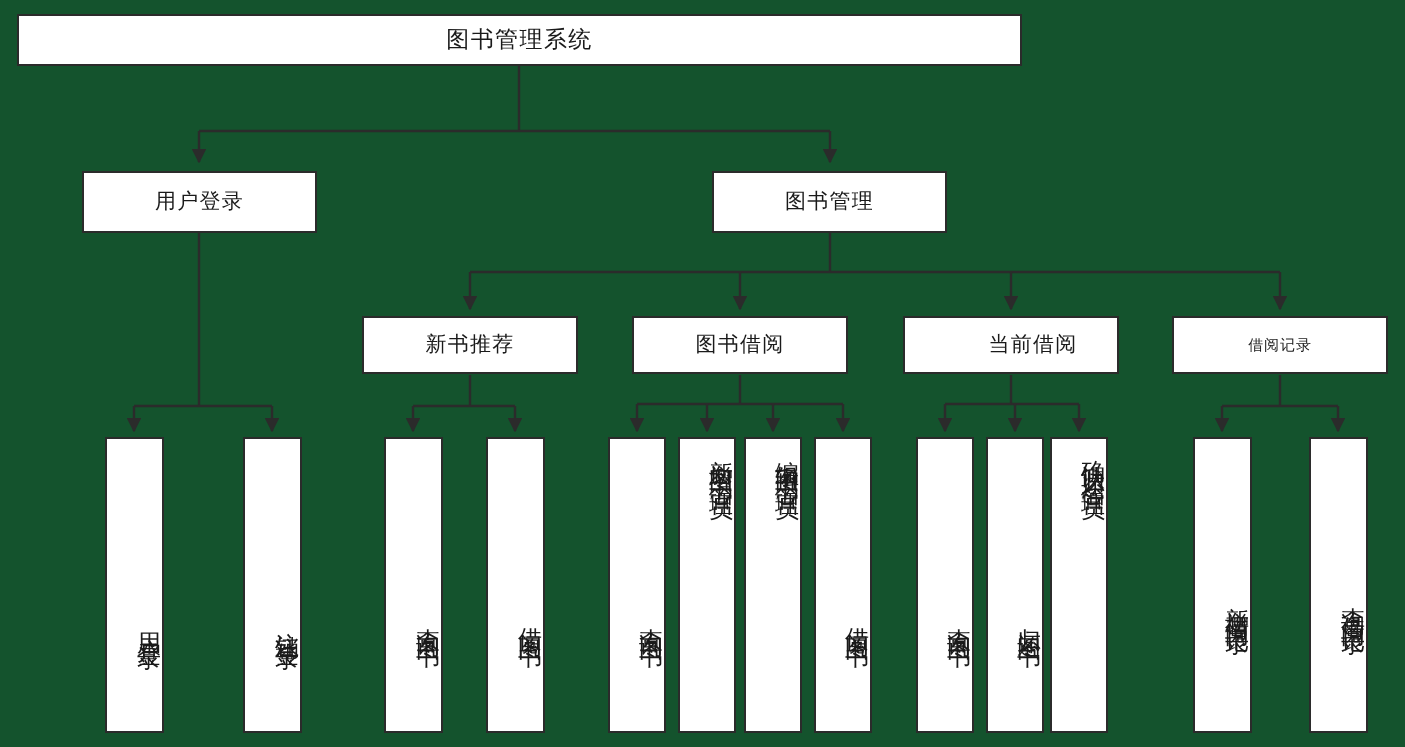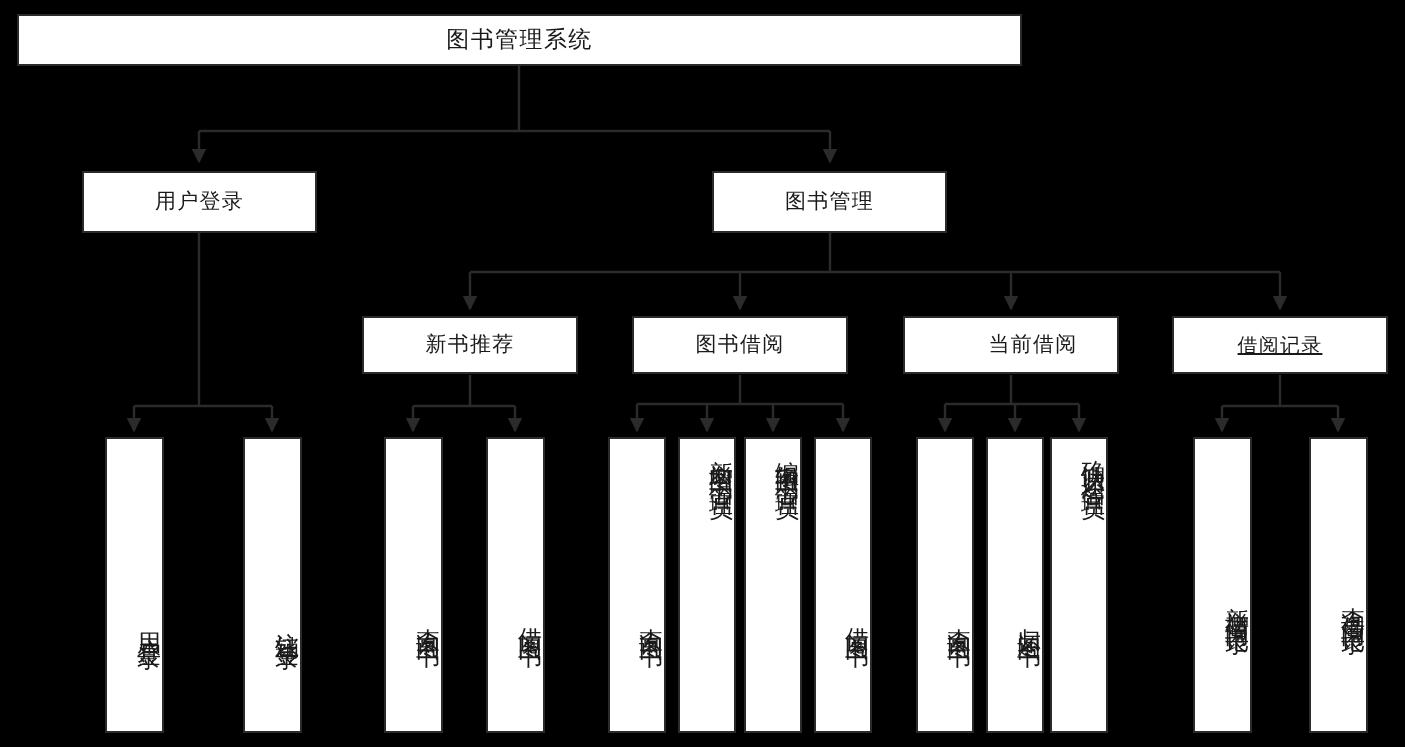--- a/index.html
+++ b/index.html
@@ -7,21 +7,21 @@
     padding: 0;
     background: #ffffff;
   }
   body {
     font-family: "DejaVu Sans", "Liberation Sans", sans-serif;
   }
   #diagram {
     position: relative;
     width: 1405px;
     height: 747px;
-    background: #000000;
+    background: #14532d;
     overflow: hidden;
   }
   svg.connectors {
     position: absolute;
     left: 0;
     top: 0;
     width: 1405px;
     height: 747px;
     pointer-events: none;
   }
@@ -134,21 +134,21 @@
 
   <div class="node horiz" style="left:362px; top:316px; width:216px; height:58px; font-size:21px;">
     <span class="label">新书推荐</span>
   </div>
   <div class="node horiz" style="left:632px; top:316px; width:216px; height:58px; font-size:21px;font-family:Liberation Serif, serif;">
     <span class="label">图书借阅</span>
   </div>
   <div class="node horiz" style="left:903px; top:316px; width:216px; height:58px; font-size:21px;padding-left:44px;">
     <span class="label">当前借阅</span>
   </div>
-  <div class="node horiz" style="left:1172px; top:316px; width:216px; height:58px; font-size:20px;text-decoration:underline;">
+  <div class="node horiz" style="left:1172px; top:316px; width:216px; height:58px; font-size:15px;">
     <span class="label">借阅记录</span>
   </div>
 
   <div class="node vert" style="left:105px; top:437px; width:59px; height:296px; font-size:24px; padding-top:78px;">
     <span class="label">用户登录</span>
   </div>
   <div class="node vert" style="left:243px; top:437px; width:59px; height:296px; font-size:24px; padding-top:78px;">
     <span class="label">注销登录</span>
   </div>
 

